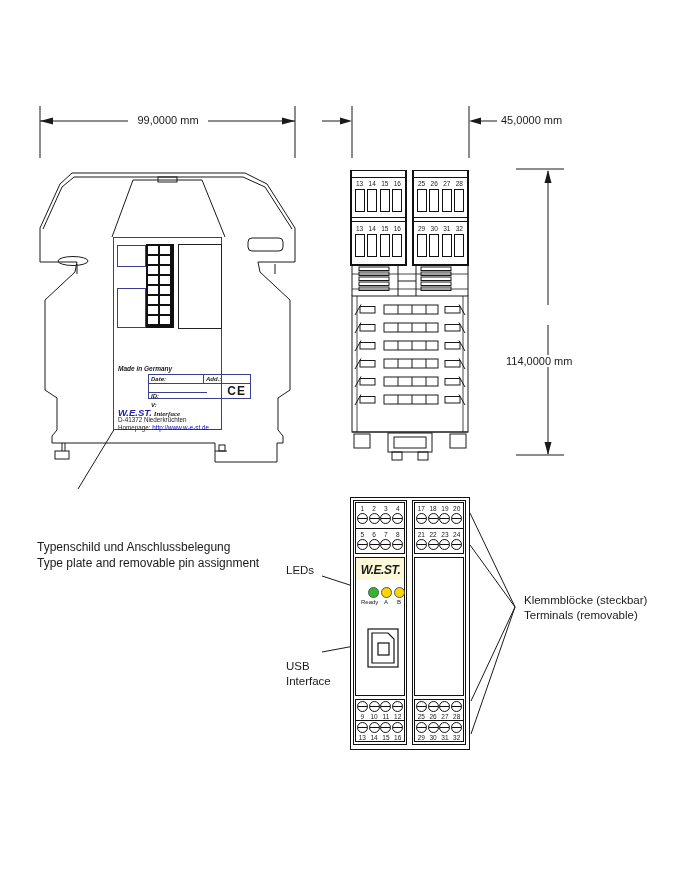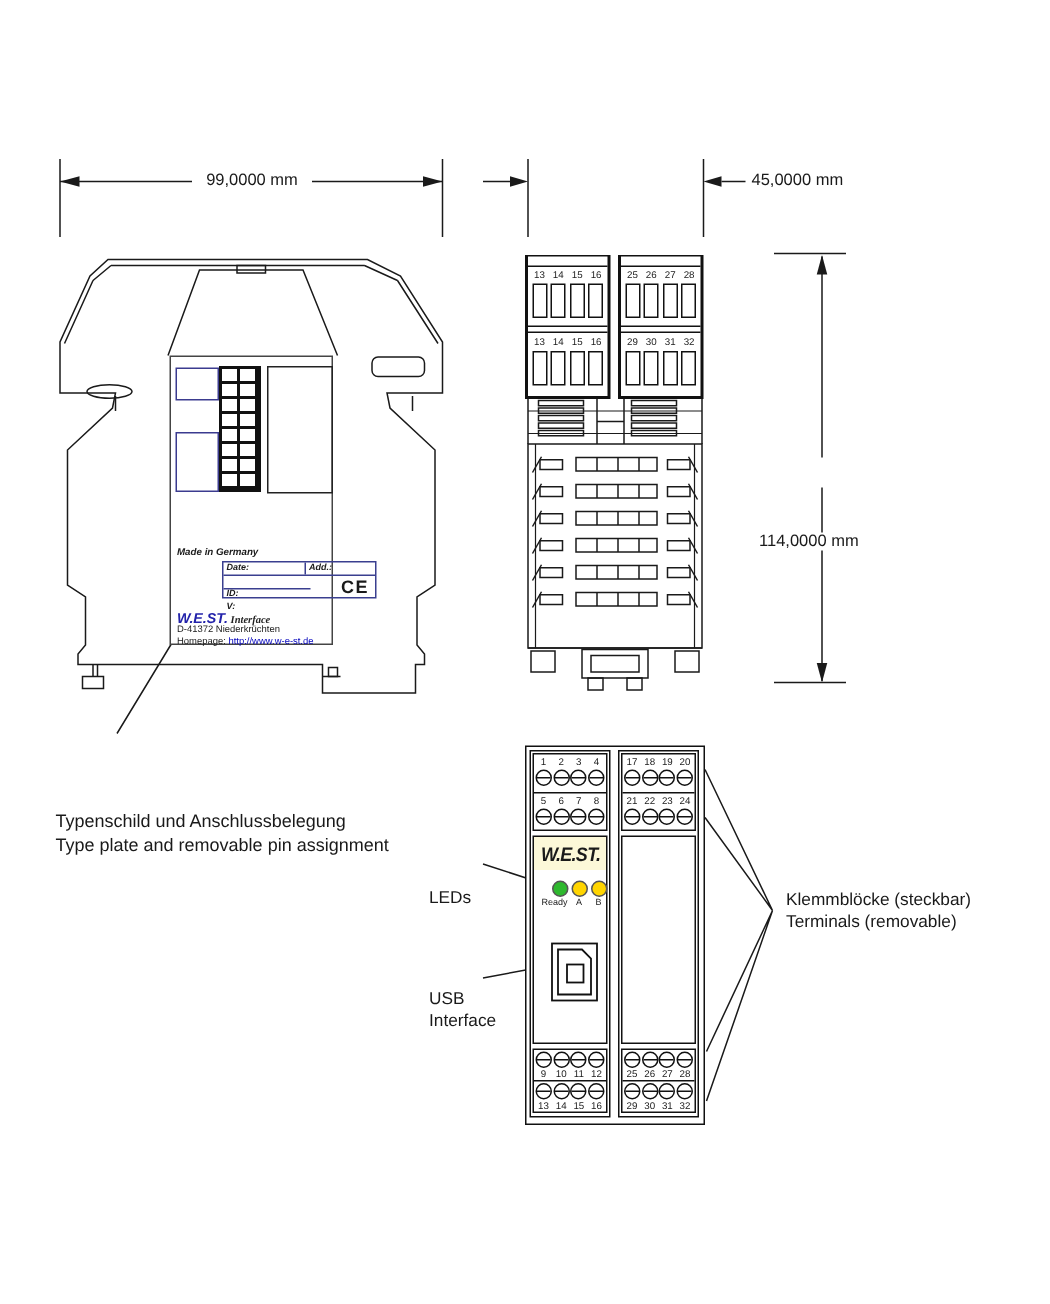--- a/index.html
+++ b/index.html
@@ -463,21 +463,21 @@
           </div>
       </div>
     </div>
   </div>
 
   <div class="ov note2" style="left:37px;top:494px;margin-top:45px;">
     <div>Typenschild und Anschlussbelegung</div>
     <div>Type plate and removable pin assignment</div>
   </div>
 
-  <div class="ov note" style="left:286px;top:592px;text-align:right;">LEDs</div>
+  <div class="ov note" style="left:286px;top:563px;text-align:right;">LEDs</div>
 
   <div class="ov note" style="left:286px;top:659px;">
     <div>USB</div>
     <div>Interface</div>
   </div>
 
   <div class="ov note" style="left:524px;top:593px;">
     <div>Klemmblöcke (steckbar)</div>
     <div>Terminals (removable)</div>
   </div>

